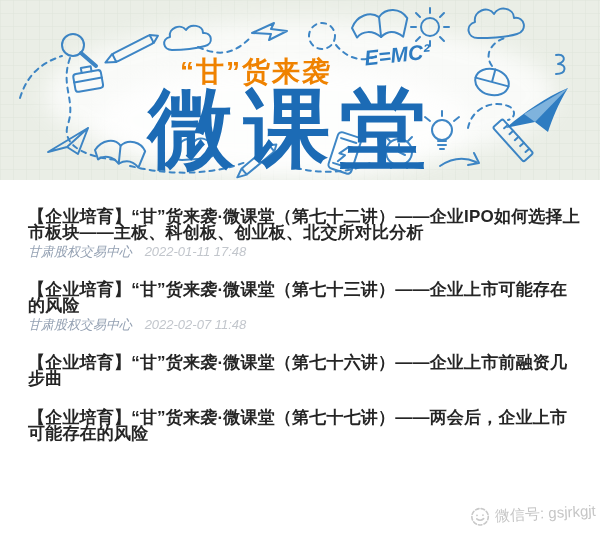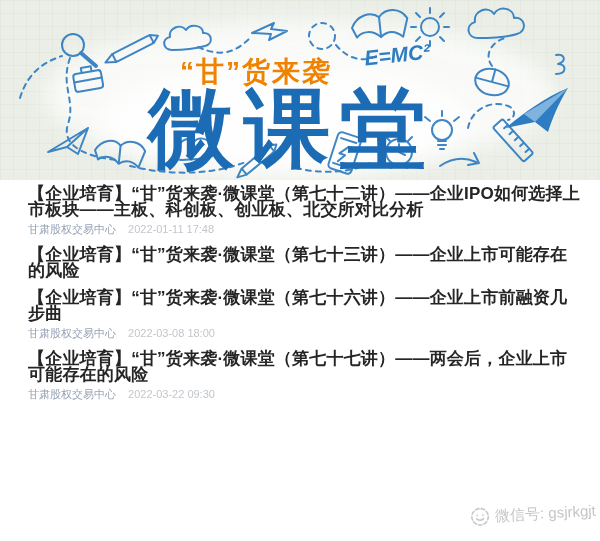--- a/index.html
+++ b/index.html
@@ -3,26 +3,26 @@
 <meta charset="utf-8">
 <style>
   html,body { margin:0; padding:0; background:#ffffff; font-family:"Liberation Sans", sans-serif; }
   .page { position:relative; width:600px; height:541px; background:#ffffff; overflow:hidden; }
 
   
   .hero { display:block; width:600px; height:180px; }
 
   
   .list { padding:6px 20px 0 28px; }
-  .article { margin-bottom:11px; }
+  .article { margin-bottom:11px;margin-top:23px; }
   .article-title {
     font-size:17px; line-height:16px; font-weight:bold; color:#252525;
     letter-spacing:0.2px; cursor:pointer;
   }
-  .article-meta { margin-top:4px; font-size:11px; line-height:14px; }
+  .article-meta { margin-top:4px; font-size:13px; line-height:14px;font-style:italic; }
   .article-source { color:#94a1b3; cursor:pointer; }
   .article-date { color:#c2c6cc; margin-left:9px; }
 
   
   .watermark {
     position:absolute; right:4px; top:503px;
     display:flex; align-items:center; gap:4px;
     color:#c6c6c6; font-size:15px; transform:rotate(-3deg);
     pointer-events:none;
   }
@@ -157,39 +157,35 @@
       <div class="article-title">【企业培育】“甘”货来袭·微课堂（第七十二讲）——企业IPO如何选择上市板块——主板、科创板、创业板、北交所对比分析</div>
       <div class="article-meta">
         <span class="article-source">甘肃股权交易中心</span>
         <span class="article-date">2022-01-11 17:48</span>
       </div>
     </div>
 
 
     <div class="article">
       <div class="article-title">【企业培育】“甘”货来袭·微课堂（第七十三讲）——企业上市可能存在的风险</div>
-    </div>
-
-    <div class="article">
-    </div>
-
-    <div class="article">
-      <div class="article-title">【企业培育】“甘”货来袭·微课堂（第七十六讲）——企业上市前融资几步曲</div>
       <div class="article-meta">
         <span class="article-source">甘肃股权交易中心</span>
-        <span class="article-date">2022-03-08 18:00</span>
+        <span class="article-date">2022-02-07 11:48</span>
       </div>
     </div>
 
     <div class="article">
+    </div>
+
+    <div class="article">
+      <div class="article-title">【企业培育】“甘”货来袭·微课堂（第七十六讲）——企业上市前融资几步曲</div>
+    </div>
+
+    <div class="article">
       <div class="article-title">【企业培育】“甘”货来袭·微课堂（第七十七讲）——两会后，企业上市可能存在的风险</div>
-      <div class="article-meta">
-        <span class="article-source">甘肃股权交易中心</span>
-        <span class="article-date">2022-03-22 09:30</span>
-      </div>
     </div>
 
   </div>
 
   <div class="watermark">
     <svg width="22" height="22" viewBox="0 0 22 22">
       <g stroke="#c9c9c9" fill="none" stroke-width="1.6" stroke-linecap="round">
         <circle cx="11" cy="11" r="8.2" stroke-dasharray="3.5 2.2"></circle>
         <circle cx="8" cy="9.5" r="0.9" fill="#c9c9c9" stroke="none"></circle>
         <circle cx="14" cy="9.5" r="0.9" fill="#c9c9c9" stroke="none"></circle>

